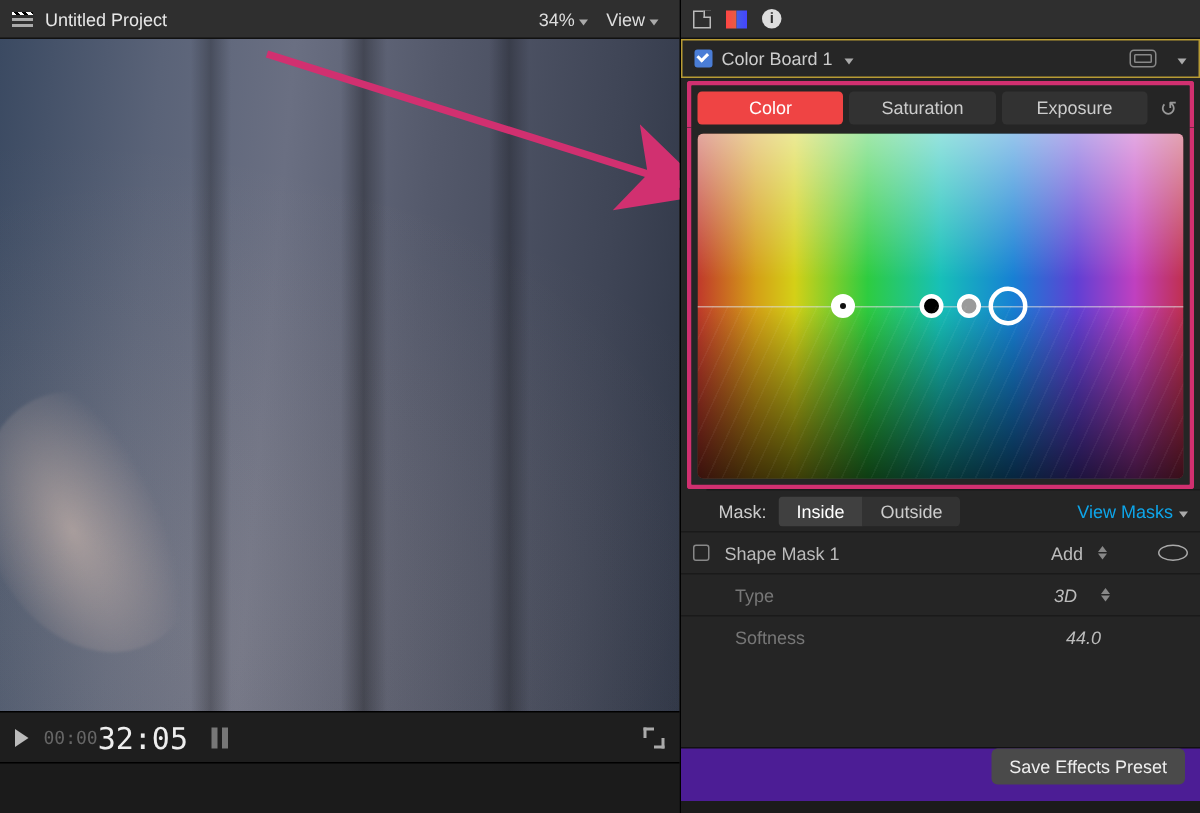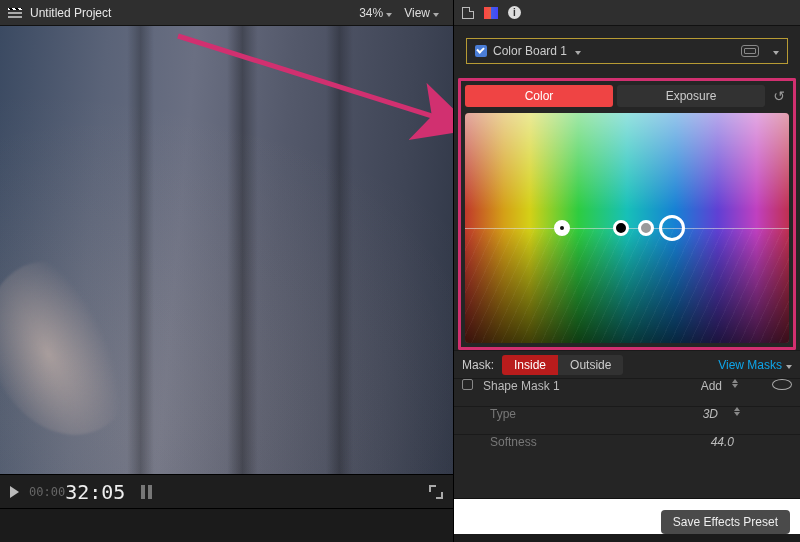--- a/index.html
+++ b/index.html
@@ -47,21 +47,21 @@
 .timeline-strip{height:34px;background:#1b1b1b;border-top:1px solid #000;}
 
 
 .right { flex:1; background:#252525; display:flex; flex-direction:column; overflow:hidden;}
 .insp-top{ height:26px; background:#2f2f2f; display:flex; align-items:center; padding:0 8px; gap:10px; border-bottom:1px solid #111;}
 .save-ico{width:12px;height:12px;border:1px solid #bbb;position:relative;}
 .save-ico::after{content:"";position:absolute;top:-1px;right:-1px;width:4px;height:4px;background:#2f2f2f;border-left:1px solid #bbb;border-bottom:1px solid #bbb;}
 .prism{width:0;height:0;border-left:7px solid transparent;border-right:7px solid transparent;border-bottom:12px solid;border-image:linear-gradient(90deg,#f44,#4f4,#44f) 1;}
 .info{width:13px;height:13px;border-radius:50%;background:#ddd;color:#2f2f2f;font-weight:bold;font-size:10px;display:flex;align-items:center;justify-content:center;}
 
-.cb-row{ height:26px; background:#262626; border:1px solid #b79b34; margin:12px; display:flex; align-items:center; padding:0 8px; gap:6px;}
+.cb-row{ height:26px; background:#262626; border:1px solid #b79b34; margin:0; display:flex; align-items:center; padding:0 8px; gap:6px;}
 .cb-row .check{width:12px;height:12px;border-radius:2px;background:#4a7dd6;position:relative;}
 .cb-row .check::after{content:"";position:absolute;left:2px;top:2px;width:5px;height:3px;border-left:2px solid #fff;border-bottom:2px solid #fff;transform:rotate(-45deg);}
 .mask-target{margin-left:auto;width:18px;height:12px;border:1.5px solid #888;border-radius:3px;position:relative;}
 .mask-target::after{content:"";position:absolute;inset:2px;border:1px solid #888;border-radius:1px;}
 
 .tab-area{border:3px solid #d13070; margin:2px 4px 0 4px; padding:2px 4px 0 4px; border-bottom:none; border-radius:2px 2px 0 0;}
 .tabs{display:flex; gap:4px; align-items:center; height:26px;}
 .tab{flex:1;text-align:center;padding:4px 0;border-radius:3px;color:#ccc;cursor:pointer;}
 .tab.active{background:#ef4444;color:#fff;}
 .tab.inactive{background:#323232;}
@@ -74,39 +74,39 @@
 .board::before{content:"";position:absolute;inset:0;background:linear-gradient(to bottom,rgba(255,255,255,.55) 0%,rgba(255,255,255,0) 42%,rgba(0,0,0,0) 50%,rgba(0,0,0,.7) 100%);}
 .board::after{content:"";position:absolute;left:0;right:0;bottom:0;height:50%;background:repeating-linear-gradient(115deg,rgba(255,255,255,.04) 0 1px,transparent 1px 9px);}
 .midline{position:absolute;left:0;right:0;top:50%;height:1px;background:rgba(220,220,220,.6);}
 .puck{position:absolute;border-radius:50%;transform:translate(-50%,-50%);cursor:grab;border:3px solid #fff;}
 .p1{width:16px;height:16px;background:#fff;}
 .p1::after{content:"";position:absolute;inset:3px;border-radius:50%;background:#111;}
 .p2{width:16px;height:16px;background:#000;}
 .p3{width:16px;height:16px;background:#9a9a9a;}
 .p4{width:26px;height:26px;background:transparent;border:3px solid #fff;}
 
-.mask-row{display:flex;align-items:center;height:28px;padding:0 8px;gap:8px;border-top:1px solid #1a1a1a;}
+.mask-row{display:flex;align-items:center;height:28px;padding:0 8px;gap:8px;border-top:1px solid #1a1a1a;margin-left:17px;}
 .seg{display:flex;border-radius:3px;overflow:hidden;}
 .seg div{padding:3px 12px;background:#323232;color:#ccc;cursor:pointer;}
-.seg div.active{background:#b91c1c;color:#fff;}
+.seg div.active{background:#404040;color:#fff;}
 .viewmasks{margin-left:auto;color:#0ea5e9;cursor:pointer;display:flex;align-items:center;gap:4px;}
 
-.mask-item{display:flex;height:28px;padding:0 8px;gap:10px;border-top:1px solid #1a1a1a;color:#bbb;}
+.mask-item{display:flex;align-items:center;height:28px;padding:0 8px;gap:10px;border-top:1px solid #1a1a1a;color:#bbb;}
 .mask-item.sub{padding-left:36px;color:#777;}
 .chkbox{width:11px;height:11px;border:1px solid #888;border-radius:2px;cursor:pointer;}
 .stepper-v{display:flex;flex-direction:column;gap:1px;}
 .stepper-v div{width:0;height:0;border-left:3px solid transparent;border-right:3px solid transparent;}
 .stepper-v div:first-child{border-bottom:4px solid #888;}
 .stepper-v div:last-child{border-top:4px solid #888;}
 .ellipse-ic{width:20px;height:11px;border:1.5px solid #aaa;border-radius:50%;}
 .swatch{width:18px;height:12px;border:1px solid #888;background:#111;}
 .eyedrop{color:#aaa;font-size:13px;}
 .val{margin-left:auto;color:#bbb;font-style:italic;}
 
-.preset-row{height:36px;display:flex;align-items:flex-end;justify-content:flex-end;padding:0 10px;border-top:1px solid #111;background:#ffffff;}
+.preset-row{height:36px;display:flex;align-items:flex-start;justify-content:flex-end;padding:0 10px;border-top:1px solid #111;background:#4c1d95;}
 .preset-btn{background:#4a4a4a;color:#eee;padding:5px 12px;border-radius:4px;cursor:pointer;}
 
 .footer-strip{height:8px;background:#1b1b1b;}
 
 
 .annot-arrow{position:absolute;z-index:50;pointer-events:none;}
 </style>
 </head>
 <body>
 
@@ -173,20 +173,21 @@
       <div class="check"></div>
       <span>Color Board 1</span>
       <span class="chev" style="margin-left:2px;"></span>
       <div class="mask-target"></div>
       <span class="chev" style="margin-left:8px;"></span>
     </div>
 
     <div class="tab-area">
       <div class="tabs">
         <div class="tab active">Color</div>
+        <div class="tab inactive">Saturation</div>
         <div class="tab inactive">Exposure</div>
         <div class="reset">↺</div>
       </div>
     </div>
     <div class="board-border">
       <div class="board-wrap">
         <div class="board">
           <div class="midline"></div>
           <div class="puck p1" style="left:30%;top:50%;"></div>
           <div class="puck p2" style="left:48%;top:50%;"></div>

